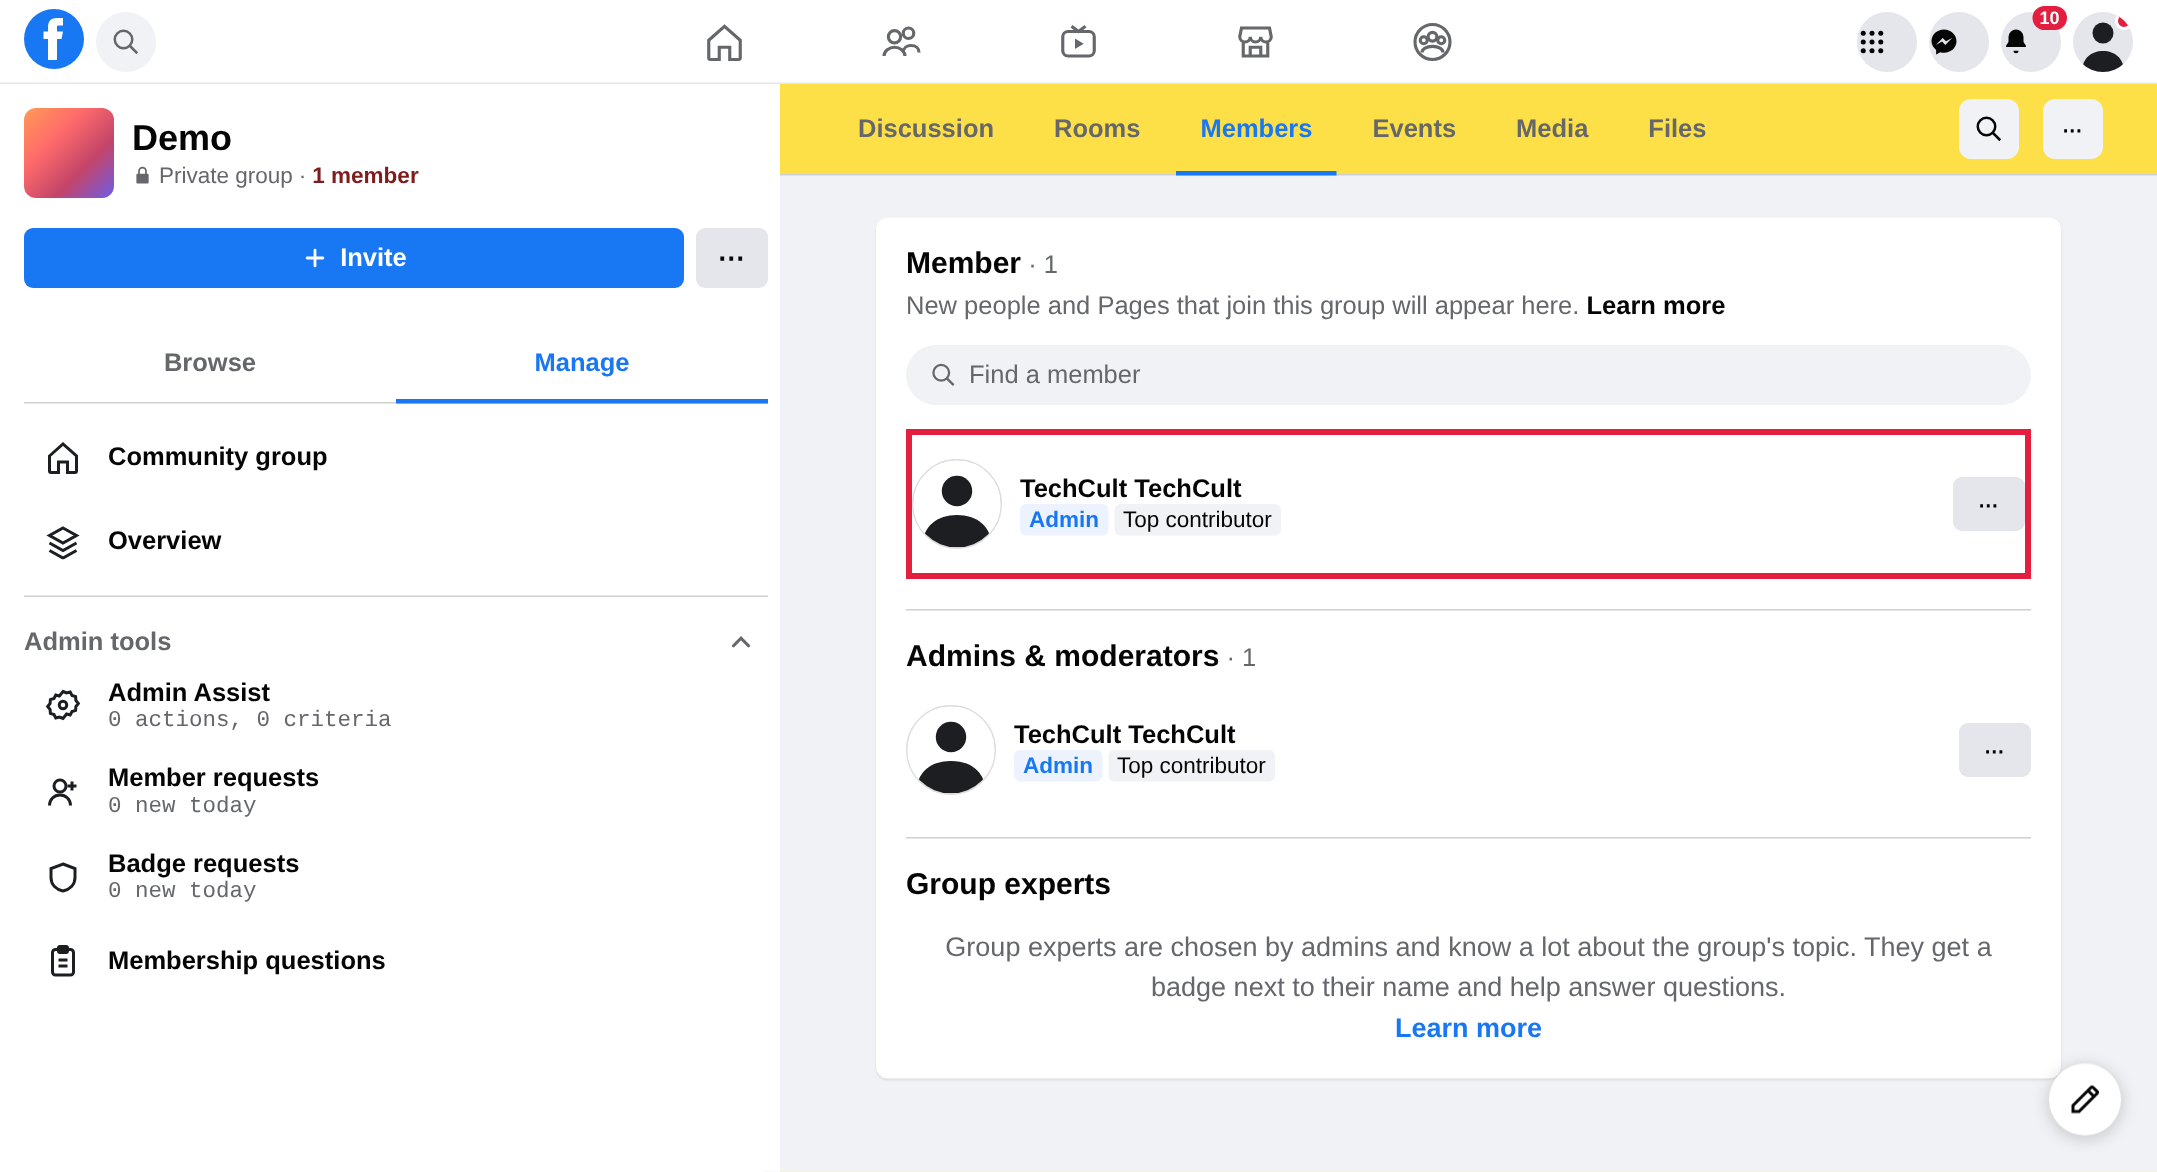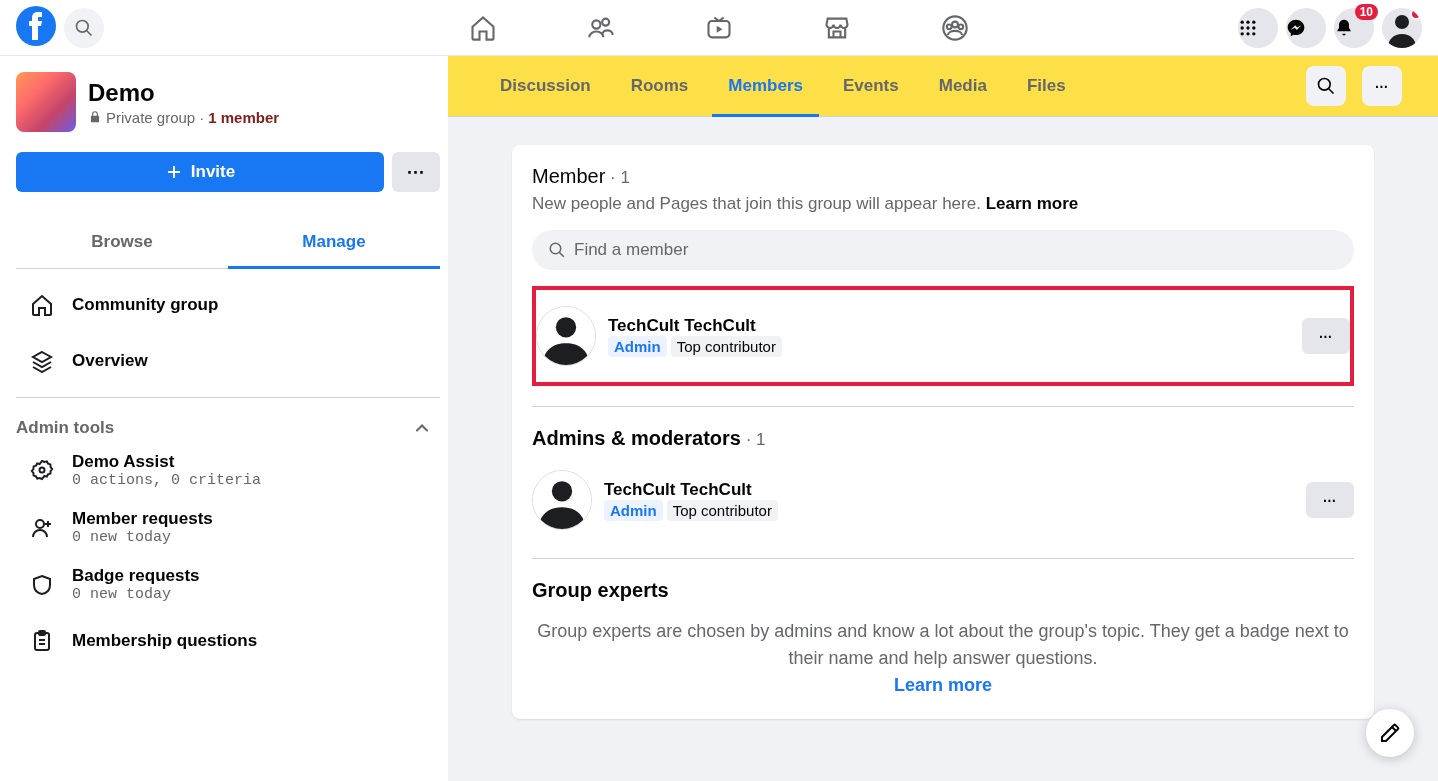--- a/index.html
+++ b/index.html
@@ -12,21 +12,21 @@
     .nav-center .nav-item { width: 110px; height: 56px; display:flex; align-items:center; justify-content:center; border-radius:8px; cursor:pointer;}
     .nav-center .nav-item svg { width:28px; height:28px; fill: none; stroke:#65676b; stroke-width:1.8; }
     .topbar-right { margin-left:auto; display:flex; gap:8px; align-items:center;}
     .circle-btn { width:40px; height:40px; border-radius:50%; background:#e4e6eb; display:flex; align-items:center; justify-content:flex-start; position:relative; cursor:pointer; border:none;}
     .circle-btn svg { width:20px; height:20px; fill:#050505; }
     .badge { position:absolute; top:-4px; right:-4px; background:#e41e3f; color:#fff; font-size:12px; font-weight:600; border-radius:10px; padding:1px 5px; line-height:14px;}
     .avatar-btn { width:40px; height:40px; border-radius:50%; overflow:hidden; position:relative; cursor:pointer;}
     .avatar-btn .dot { position:absolute; top:0; right:0; width:12px; height:12px; background:#e41e3f; border-radius:50%; border:2px solid #fff;}
 
     .page { display:flex; position:absolute; top:56px; bottom:0; left:0; right:0;}
-    .sidebar { width:448px; background:#fff; height:100%; overflow-y:auto; padding:16px 8px 0 16px; }
+    .sidebar { width:520px; background:#fff; height:100%; overflow-y:auto; padding:16px 8px 0 16px; }
     .sidebar-top { display:flex; gap:12px; align-items:center; }
     .group-img { width:60px; height:60px; border-radius:8px; background:linear-gradient(135deg,#ff9a56,#ff6b6b,#c44569,#6c5ce7); flex-shrink:0;}
     .group-title { font-size:24px; font-weight:700; }
     .group-meta { color:#65676b; font-size:15px; display:flex; align-items:center; gap:4px; margin-top:2px;}
     .group-meta b { color:#7f1d1d; font-weight:600;}
     .invite-row { display:flex; gap:8px; margin-top:20px; }
     .invite-btn { flex:1; background:#1877f2; color:#ffffff; border:none; border-radius:6px; height:40px; font-size:17px; font-weight:600; display:flex; align-items:center; justify-content:center; gap:8px; cursor:pointer;}
     .more-btn-sq { width:48px; height:40px; border:none; background:#e4e6eb; border-radius:6px; display:flex; align-items:center; justify-content:center; font-size:18px; cursor:pointer; color:#050505; font-weight:700; letter-spacing:1px;}
     .tabs-sidebar { display:flex; margin-top:24px; border-bottom:1px solid #ced0d4;}
     .tabs-sidebar .stab { flex:1; text-align:center; padding:16px 0; font-size:17px; font-weight:600; color:#65676b; cursor:pointer; position:relative;}
@@ -45,21 +45,21 @@
     .content { flex:1; background:#fde047; display:flex; flex-direction:column; }
     .group-tabs { display:flex; align-items:center; padding: 0 36px; border-bottom:1px solid #ced0d4; gap:8px;}
     .group-tabs .gtab { padding: 20px 16px; font-size:17px; font-weight:600; color:#65676b; cursor:pointer; position:relative;}
     .group-tabs .gtab.active { color:#1877f2; }
     .group-tabs .gtab.active::after { content:''; position:absolute; bottom:-1px; left:0; right:0; height:3px; background:#1877f2;}
     .group-tabs .spacer { flex:1; }
     .sq-btn { width:40px; height:40px; background:#f0f2f5; border:none; border-radius:8px; display:flex; align-items:center; justify-content:center; cursor:pointer; margin-left:8px;}
 
     .content-body { flex:1; background:#f0f2f5; padding:28px 64px; overflow-y:auto;}
     .card { background:#fff; border-radius:8px; box-shadow:0 1px 2px rgba(0,0,0,0.1); padding:20px;}
-    .card h2 { font-size:20px; font-weight:400; display:inline;text-align:center;}
+    .card h2 { font-size:20px; font-weight:700; display:inline;text-align:center;}
     .card .count { color:#65676b; font-size:17px;}
     .card .desc { color:#65676b; font-size:17px; margin-top:6px;}
     .card .desc a { color:#050505; font-weight:600; text-decoration:none; cursor:pointer;}
     .member-search { margin-top:16px; background:#f0f2f5; border-radius:50px; height:40px; display:flex; align-items:center; padding:0 16px; gap:8px;}
     .member-search input { border:none; background:transparent; outline:none; font-size:17px; flex:1; color:#050505;}
     .member-search input::placeholder { color:#65676b; }
     .highlight-box { border:4px solid #e41e3f; margin-top:16px; padding:8px 0 8px 0;}
     .member-row { display:flex; align-items:center; gap:12px; padding:8px 0;}
     .member-row .av { width:60px; height:60px; border-radius:50%; background:#fff; overflow:hidden; border:1px solid #ddd; flex-shrink:0;}
     .member-row .info .name { font-size:17px; font-weight:600;}
@@ -213,21 +213,21 @@
             <path d="M6 15l6-6 6 6" stroke="#65676b" stroke-width="2.5" fill="none" stroke-linecap="round"></path>
           </svg>
       </div>
       <div class="side-item">
         <div class="side-icon">
             <svg viewBox="0 0 24 24">
               <path d="M12 2l2.4 1 2.4-.6 1.2 2.2 2.4.8.2 2.6 1.6 2-1.6 2-.2 2.6-2.4.8-1.2 2.2-2.4-.6L12 20l-2.4-1-2.4.6-1.2-2.2-2.4-.8-.2-2.6L1.8 12l1.6-2 .2-2.6 2.4-.8L7.2 4.4l2.4.6L12 2z"></path>
               <circle cx="12" cy="11" r="2.5"></circle>
             </svg>
           </div>
-        <div><span class="lbl">Demo Assist</span><span class="sub">0 actions, 0 criteria</span></div>
+        <div><span class="lbl">Admin Assist</span><span class="sub">0 actions, 0 criteria</span></div>
       </div>
       <div class="side-item">
         <div class="side-icon">
             <svg viewBox="0 0 24 24">
               <circle cx="10" cy="8" r="4"></circle>
               <path d="M3 21c0-4 3-7 7-7s7 3 7 7M18 5v6M15 8h6"></path>
             </svg>
           </div>
         <div><span class="lbl">Member requests</span><span class="sub">0 new today</span></div>
       </div>

